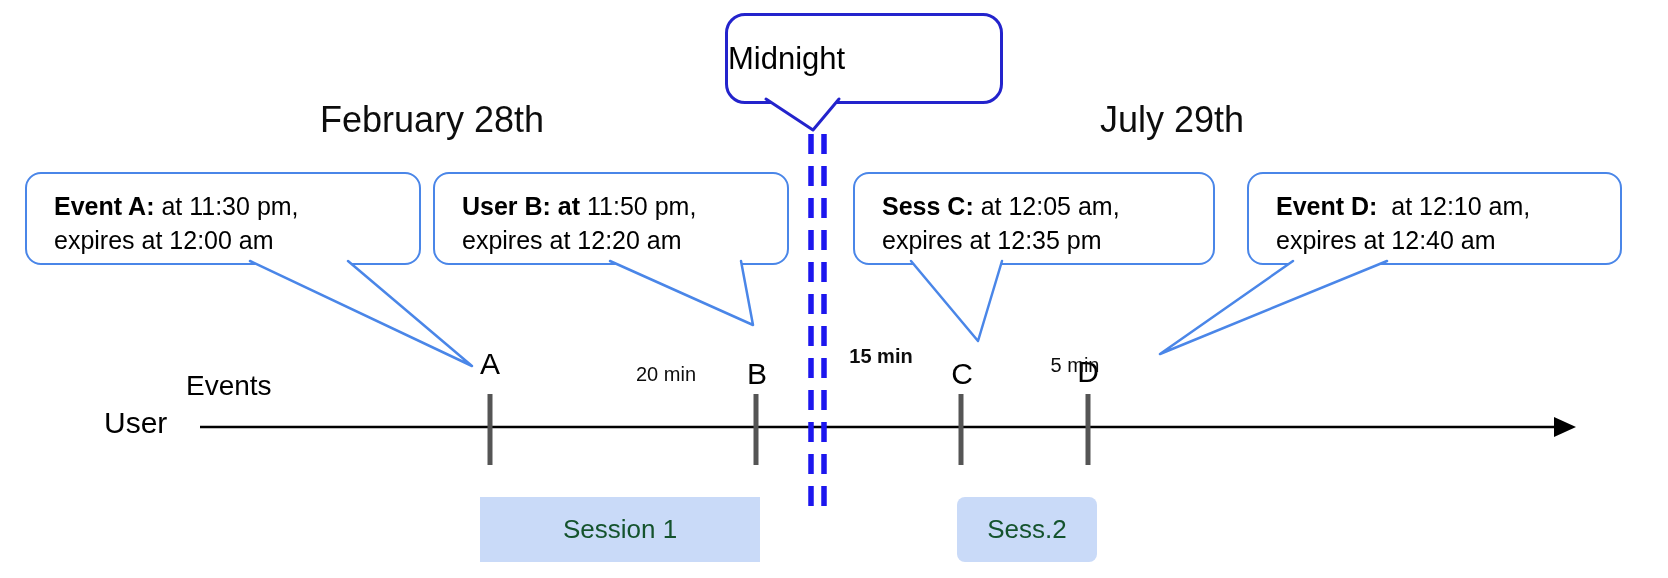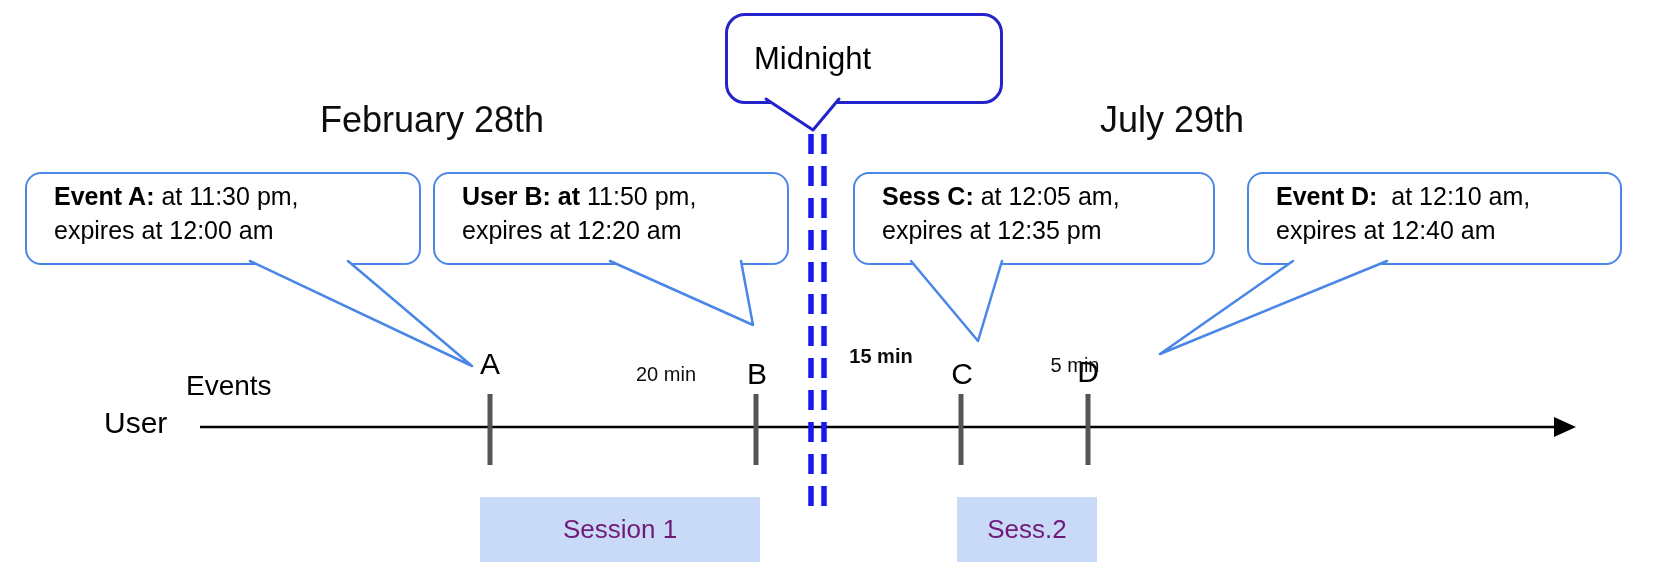--- a/index.html
+++ b/index.html
@@ -16,32 +16,31 @@
   .date-label{font-size:36px;line-height:1;color:#0d0d0d;}
   #date-left{left:320px;top:102px;}
   #date-right{left:1100px;top:102px;}
   
   #midnight-box{
     left:725px;top:13px;width:278px;height:91px;
     box-sizing:border-box;
     border:3px solid #2323cc;border-radius:20px;
     background:#fff;
     display:flex;align-items:center;
-    padding-left:26px;
     font-size:31px;
     z-index:1;
     text-align:right;
   }
   
   .bubble{
     top:172px;height:93px;
     box-sizing:border-box;
     border:2.5px solid #4a86e8;border-radius:16px;
     background:#fff;
-    padding:5px 8px 0 27px;
+    padding:15px 8px 0 27px;
     font-size:25px;line-height:34px;
     z-index:1;
   }
   .bubble-line{white-space:pre-wrap;}
   #bubble-a{left:25px;width:396px;}
   #bubble-b{left:433px;width:356px;}
   #bubble-c{left:853px;width:362px;}
   #bubble-d{left:1247px;width:375px;}
   
   #events-label{left:186px;top:372px;font-size:28px;line-height:1;}
@@ -53,25 +52,25 @@
   #letter-d{left:1088px;top:357px;}
   .gap-label{font-size:20px;line-height:1;transform:translateX(-50%);color:#0d0d0d;}
   #gap-ab{left:666px;top:364px;}
   #gap-bc{left:881px;top:346px;font-weight:bold;}
   #gap-cd{left:1031px;top:355px;margin-left:44px;}
   
   .session-box{
     top:497px;height:65px;
     background:#c9daf8;
     display:flex;align-items:center;justify-content:center;
-    font-size:26px;color:#701a75;
+    font-size:26px;color:#14532d;
     z-index:1;
   }
   #session-1{left:480px;width:280px;}
-  #session-2{left:957px;width:140px;}
+  #session-2{left:957px;width:140px;border-radius:8px;}
   
   #overlay{
     position:absolute;left:0;top:0;width:1668px;height:578px;
     z-index:2;pointer-events:none;
   }
 </style>
 </head>
 <body>
 
 <div id="canvas">

